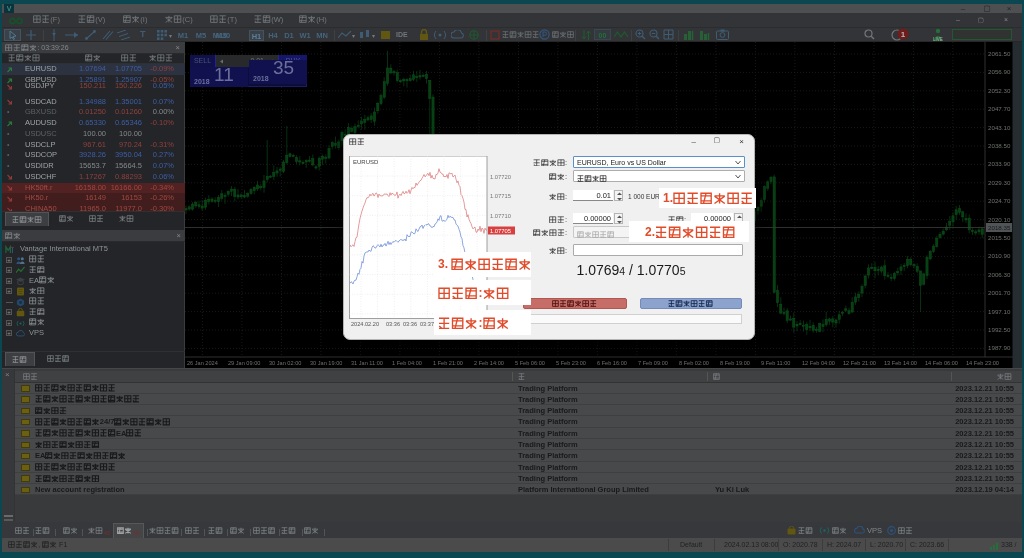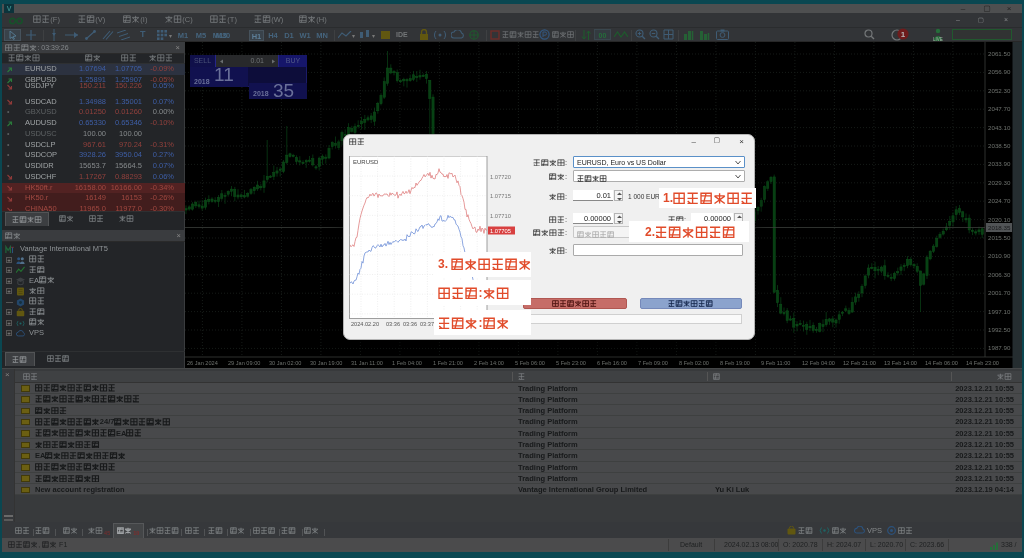--- a/index.html
+++ b/index.html
@@ -1179,21 +1179,21 @@
             <span style="position:absolute;right:14px">0.01</span>
             <svg style="position:absolute;right:2px;top:3.5px" width="5" height="5" viewBox="0 0 5 5">
               <path d="M1 0.5 L4 2.5 L1 4.5 Z" fill="#6a6e70"></path>
             </svg>
       </div>
       <div class="abs" style="left:88px;top:0;width:29px;height:12px;background:#16166a;color:#525a88;font-size:7px;line-height:12px;text-align:center;border-left:1px solid #25258a">BUY</div>
       <div class="abs" style="left:0;top:12px;width:58px;height:20px;background:#11114f;color:#6a7099">
         <span style="position:absolute;left:4px;bottom:2px;font-size:7px;font-weight:bold">2018</span>
             <span style="position:absolute;left:24px;top:-3px;font-size:19px">11</span>
       </div>
-      <div class="abs" style="left:59px;top:28px;width:58px;height:16px;background:#11114f;color:#6a7099">
+      <div class="abs" style="left:59px;top:5px;width:58px;height:24px;background:#11114f;color:#6a7099">
         <span style="position:absolute;left:4px;bottom:2px;font-size:7px;font-weight:bold">2018</span>
             <span style="position:absolute;left:24px;top:-3px;font-size:19px">35</span>
       </div>
     </div>
   </div>
   <div id="toolbox">
     <div class="abs" style="left:0;top:0;width:13px;height:154px;background:#36383b;border-right:1px solid #333;color:#808080;font-size:8px">
           <span style="position:absolute;left:3px;top:1px">×</span>
           <span style="position:absolute;left:2px;top:146px;width:9px;height:2px;background:#6a6a6a"></span>
           <span style="position:absolute;left:2px;top:150px;width:9px;height:2px;background:#5a5a5a"></span>
@@ -1407,21 +1407,21 @@
                 <path d="M57.3 0.8H63.5V6.9H57.3Z M57.3 3.8H63.5 M60.4 0.8V6.9"></path>
               </g>
             </svg></span>
           <span style="position:absolute;left:503px">Trading Platform</span>
           <span style="position:absolute;left:698px"></span>
           <span style="position:absolute;right:8px">2023.12.21 10:55</span>
         </div>
 <div class="tbxrow" style="top:115.2px">
           <span class="env"></span>
           <span style="position:absolute;left:20px">New account registration</span>
-          <span style="position:absolute;left:503px">Vantage International Group Limited</span>
+          <span style="position:absolute;left:503px">Platform International Group Limited</span>
           <span style="position:absolute;left:700px">Yu Ki Luk</span>
           <span style="position:absolute;right:8px">2023.12.19 04:14</span>
         </div>
   </div>
   <div id="btabs">
 <span style="position:absolute;left:12.8px;top:4px"><svg width="15.1" height="7.0" viewBox="0 0 15.1 7.0" style="vertical-align:-1.1px">
             <g fill="none" stroke="#84888a" stroke-width="0.70">
               <path d="M0.6 0.7H6.3V6.4H0.6Z M0.6 3.6H6.3 M3.4 0.7V6.4"></path>
               <path d="M8.1 0.7H13.9 M8.1 3.6H13.9 M8.1 6.4H13.9 M11.0 0.7V6.4 M8.3 5.0L9.9 6.4"></path>
             </g>
@@ -1719,20 +1719,21 @@
           </g>
         </svg></span>
     </div>
   <div class="dlbl" style="right:187px;top:111px"><svg width="16.2" height="7.5" viewBox="0 0 16.2 7.5" style="vertical-align:-1.2px">
         <g fill="none" stroke="#333" stroke-width="0.75">
           <path d="M0.6 2.3H6.7 M3.7 0.8V6.9 M0.6 6.9L6.7 2.6 M0.6 2.6L6.7 6.9"></path>
           <path d="M8.7 0.8H14.9V6.9H8.7Z M8.7 3.8H14.9 M11.8 0.8V6.9"></path>
         </g>
       </svg>:</div>
   <div class="dcombo" style="left:229px;top:109px;width:170px;border-color:#aaa"></div>
+  <div style="position:absolute;left:200px;top:127px;width:174px;text-align:center;font-size:14px;color:#1a1a1a;white-space:nowrap">1.0769<span style="font-size:10.5px">4</span> / 1.0770<span style="font-size:10.5px">5</span></div>
   <div style="position:absolute;left:179px;top:162.5px;width:104px;height:11px;background:#c66d68;border:1px solid #b05752;border-radius:2px;color:#4e1310;font-size:7px;font-weight:bold;text-align:center;line-height:10px"><svg width="45.4" height="7.0" viewBox="0 0 45.4 7.0" style="vertical-align:-1.1px">
         <g fill="none" stroke="#4e1310" stroke-width="0.85">
           <path d="M0.6 0.7H6.3V6.4H0.6Z M0.6 3.6H6.3 M3.4 0.7V6.4"></path>
           <path d="M8.1 0.7H13.9 M8.1 3.6H13.9 M8.1 6.4H13.9 M11.0 0.7V6.4 M8.3 5.0L9.9 6.4"></path>
           <path d="M15.7 0.7H21.4V6.4H15.7Z M15.7 2.1H21.4 M15.7 5.0H21.4 M18.6 0.7L17.1 6.4"></path>
           <path d="M23.2 2.1H29.0 M26.1 0.7V6.4 M23.2 6.4L29.0 2.4 M23.2 2.4L29.0 6.4"></path>
           <path d="M30.8 0.7H36.5V6.4H30.8Z M30.8 3.6H36.5 M33.7 0.7V6.4"></path>
           <path d="M38.4 0.7H44.1 M38.4 3.6H44.1 M38.4 6.4H44.1 M41.2 0.7V6.4 M38.6 5.0L40.1 6.4"></path>
         </g>
       </svg></div>

